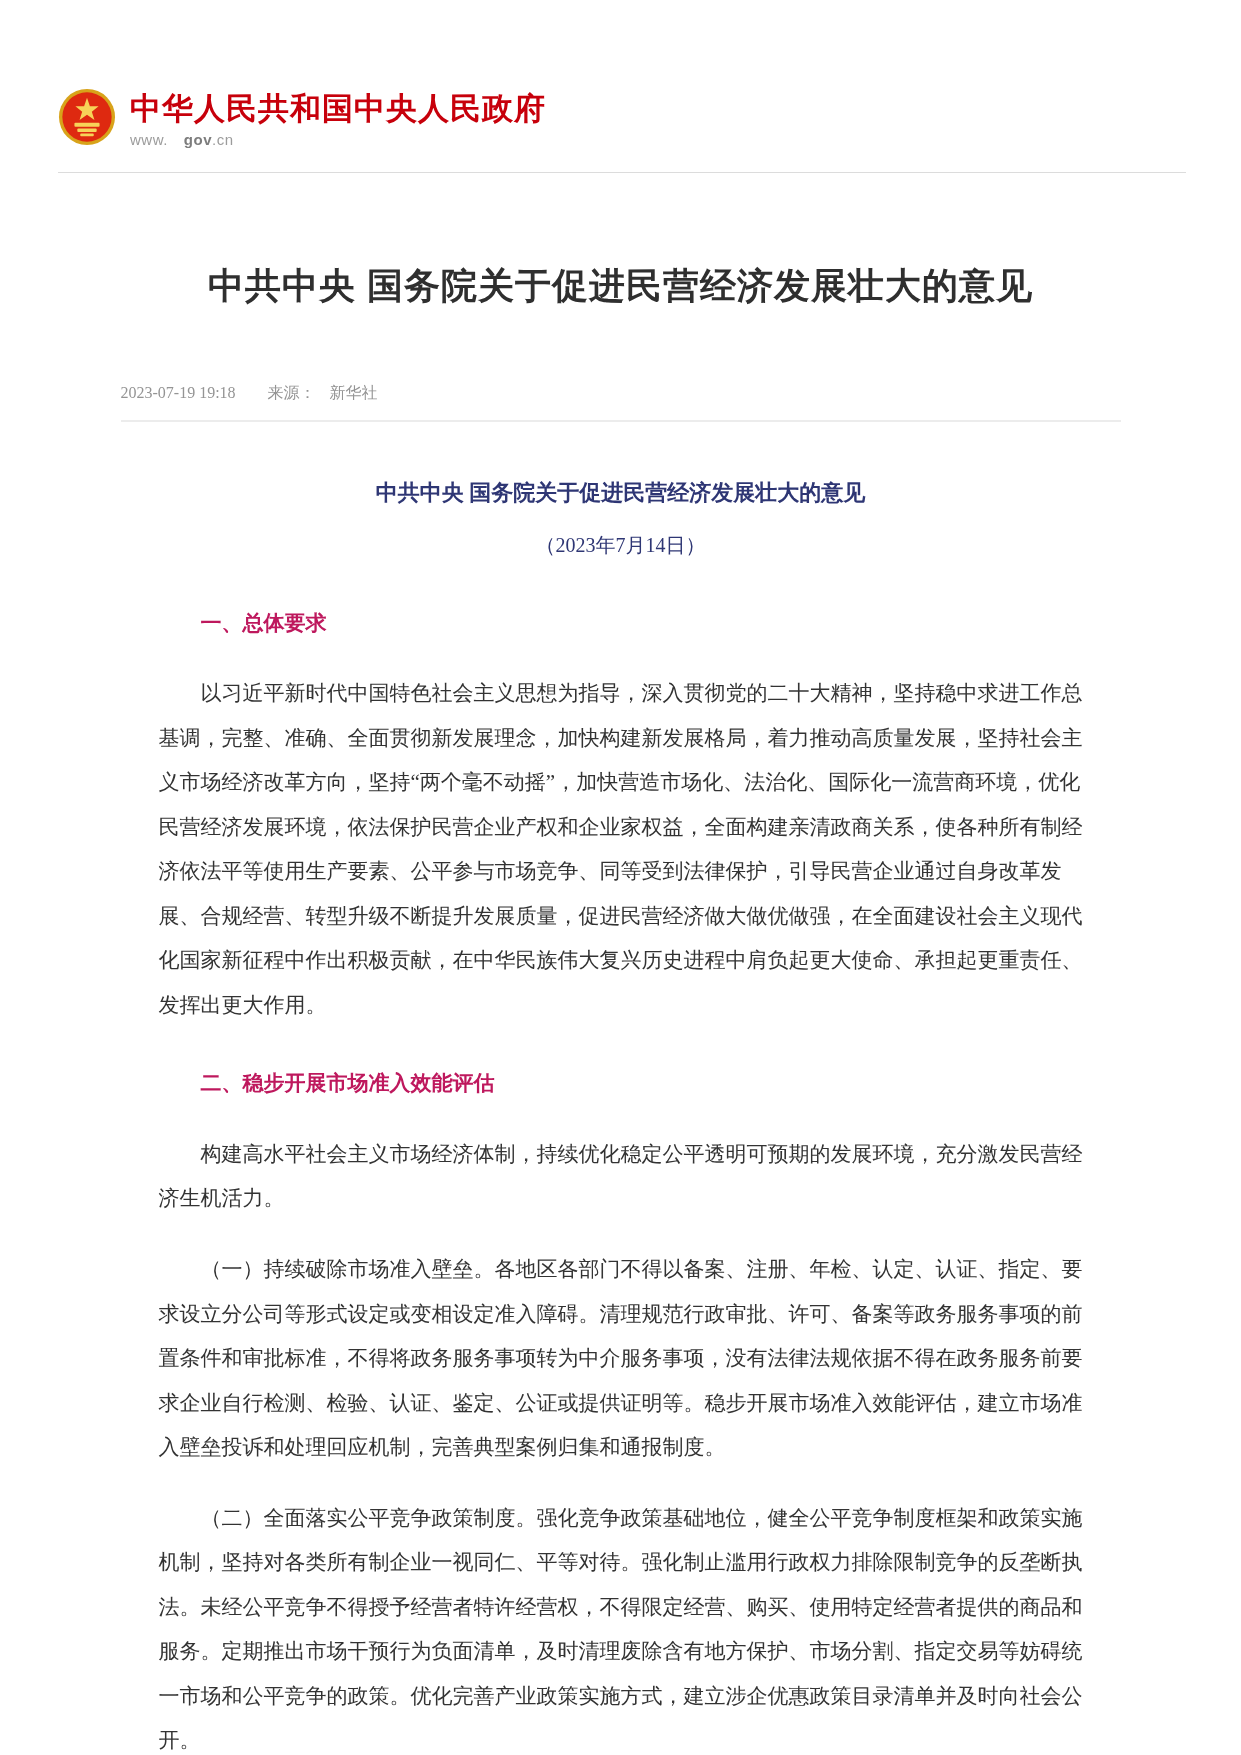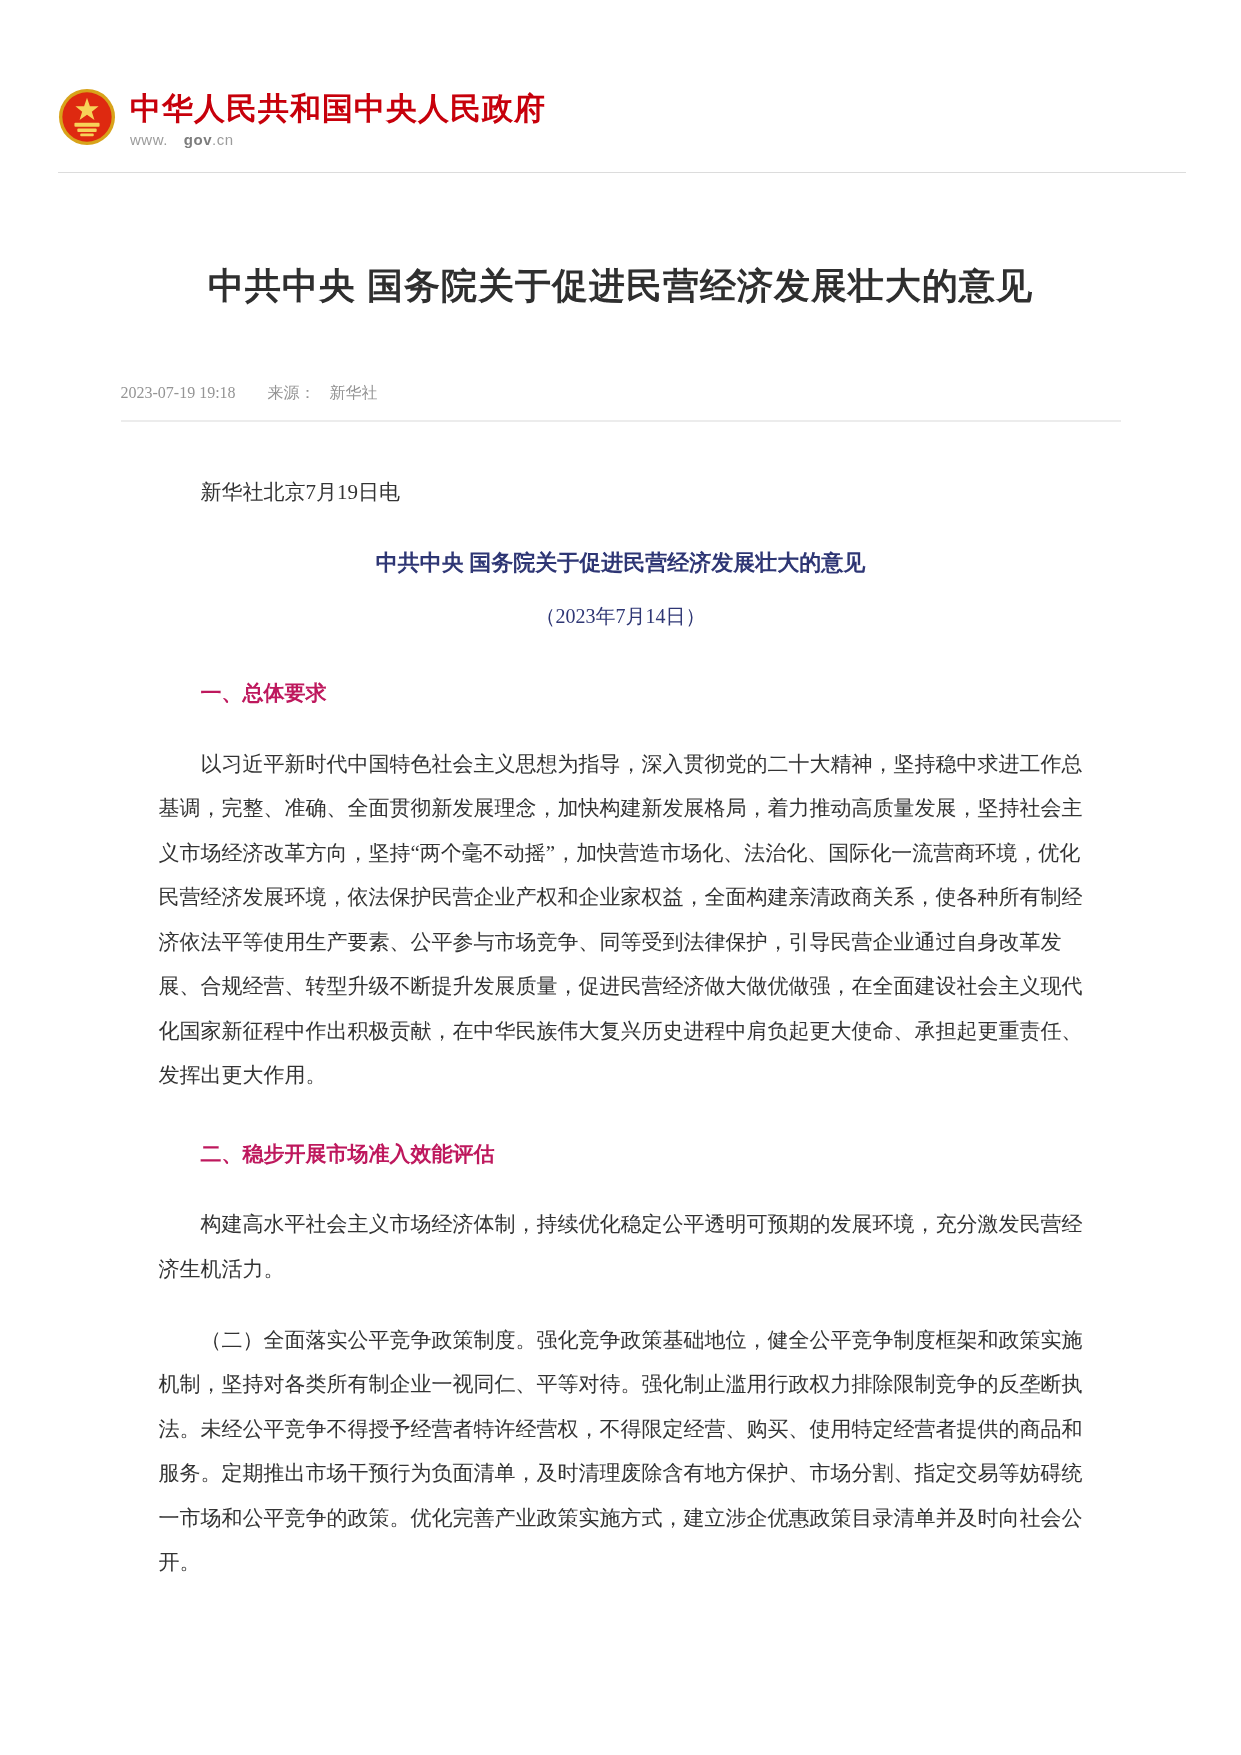--- a/index.html
+++ b/index.html
@@ -133,22 +133,22 @@
 
   <div class="article-meta">
     <span class="dt">2023-07-19 19:18</span>
     <span class="src-label">来源：</span>
     <span class="src">新华社</span>
   </div>
 
   <div class="meta-rule"></div>
 
   <div class="article-body">
-      <p class="blk-paragraph">新华社北京7月19日电</p>
       <p class="blk-doc-title">中共中央 国务院关于促进民营经济发展壮大的意见</p>
       <p class="blk-doc-date">（2023年7月14日）</p>
       <p class="blk-heading">一、总体要求</p>
       <p class="blk-paragraph">以习近平新时代中国特色社会主义思想为指导，深入贯彻党的二十大精神，坚持稳中求进工作总基调，完整、准确、全面贯彻新发展理念，加快构建新发展格局，着力推动高质量发展，坚持社会主义市场经济改革方向，坚持“两个毫不动摇”，加快营造市场化、法治化、国际化一流营商环境，优化民营经济发展环境，依法保护民营企业产权和企业家权益，全面构建亲清政商关系，使各种所有制经济依法平等使用生产要素、公平参与市场竞争、同等受到法律保护，引导民营企业通过自身改革发展、合规经营、转型升级不断提升发展质量，促进民营经济做大做优做强，在全面建设社会主义现代化国家新征程中作出积极贡献，在中华民族伟大复兴历史进程中肩负起更大使命、承担起更重责任、发挥出更大作用。</p>
       <p class="blk-heading">二、稳步开展市场准入效能评估</p>
       <p class="blk-paragraph">构建高水平社会主义市场经济体制，持续优化稳定公平透明可预期的发展环境，充分激发民营经济生机活力。</p>
+      <p class="blk-paragraph">（一）持续破除市场准入壁垒。各地区各部门不得以备案、注册、年检、认定、认证、指定、要求设立分公司等形式设定或变相设定准入障碍。清理规范行政审批、许可、备案等政务服务事项的前置条件和审批标准，不得将政务服务事项转为中介服务事项，没有法律法规依据不得在政务服务前要求企业自行检测、检验、认证、鉴定、公证或提供证明等。稳步开展市场准入效能评估，建立市场准入壁垒投诉和处理回应机制，完善典型案例归集和通报制度。</p>
       <p class="blk-paragraph">（二）全面落实公平竞争政策制度。强化竞争政策基础地位，健全公平竞争制度框架和政策实施机制，坚持对各类所有制企业一视同仁、平等对待。强化制止滥用行政权力排除限制竞争的反垄断执法。未经公平竞争不得授予经营者特许经营权，不得限定经营、购买、使用特定经营者提供的商品和服务。定期推出市场干预行为负面清单，及时清理废除含有地方保护、市场分割、指定交易等妨碍统一市场和公平竞争的政策。优化完善产业政策实施方式，建立涉企优惠政策目录清单并及时向社会公开。</p>
     </div>
 </main>
 
 </body></html>

